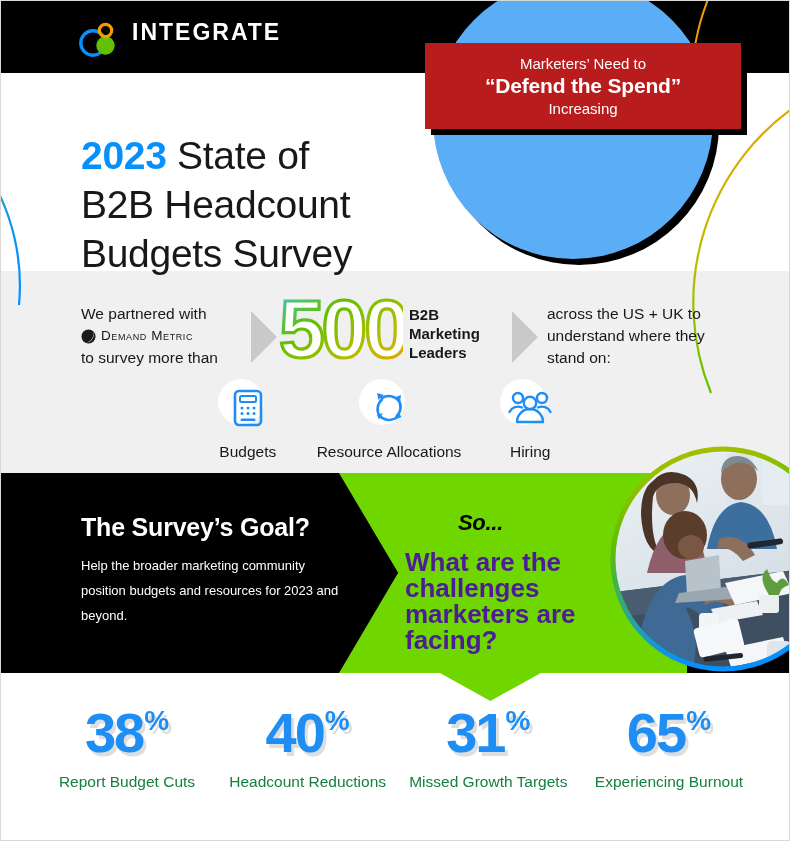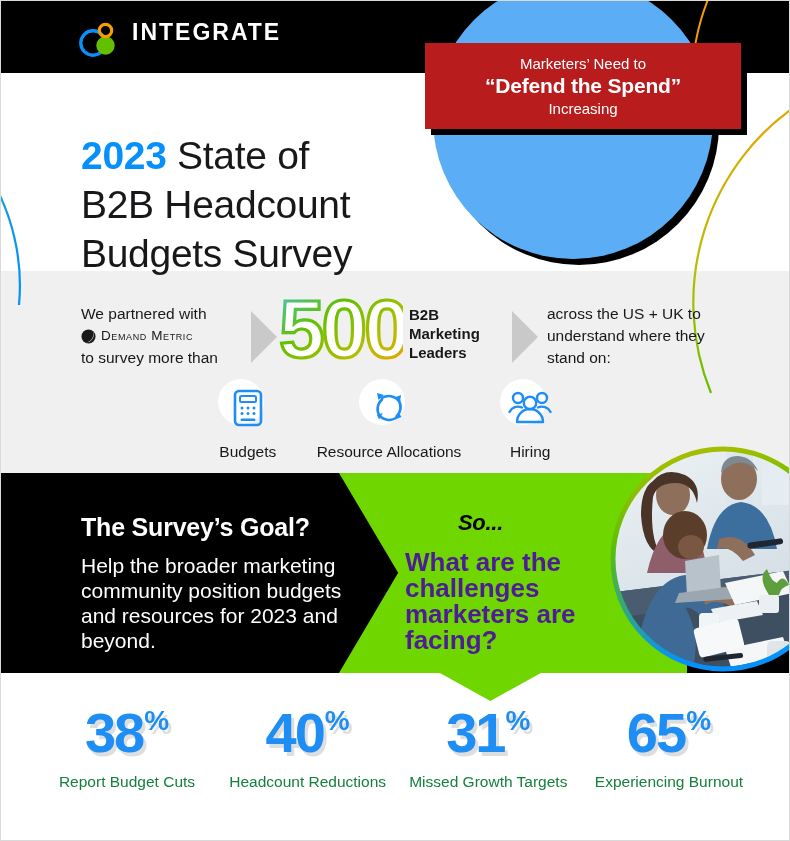--- a/index.html
+++ b/index.html
@@ -131,21 +131,21 @@
     white-space:nowrap;
   }
 
   
   #goal-title{
     position:absolute;left:80px;top:512px;
     font-size:25px;font-weight:bold;color:#ffffff;letter-spacing:-0.2px;
   }
   #goal-body{
     position:absolute;left:80px;top:552px;width:262px;
-    font-size:21px;line-height:25px;color:#ffffff;
+    font-size:13px;line-height:25px;color:#ffffff;
   }
 
   
   #green-block{
     position:absolute;left:338px;top:472px;width:348px;height:228px;
     background:#6fd600;
     clip-path:polygon(0% 0%, 100% 0%, 100% 87.7%, 58% 87.7%, 43.5% 100%, 29% 87.7%, 0% 87.7%, 17% 43.8%, 0% 0%);
   }
   #so-text{
     position:absolute;left:416px;top:509px;

